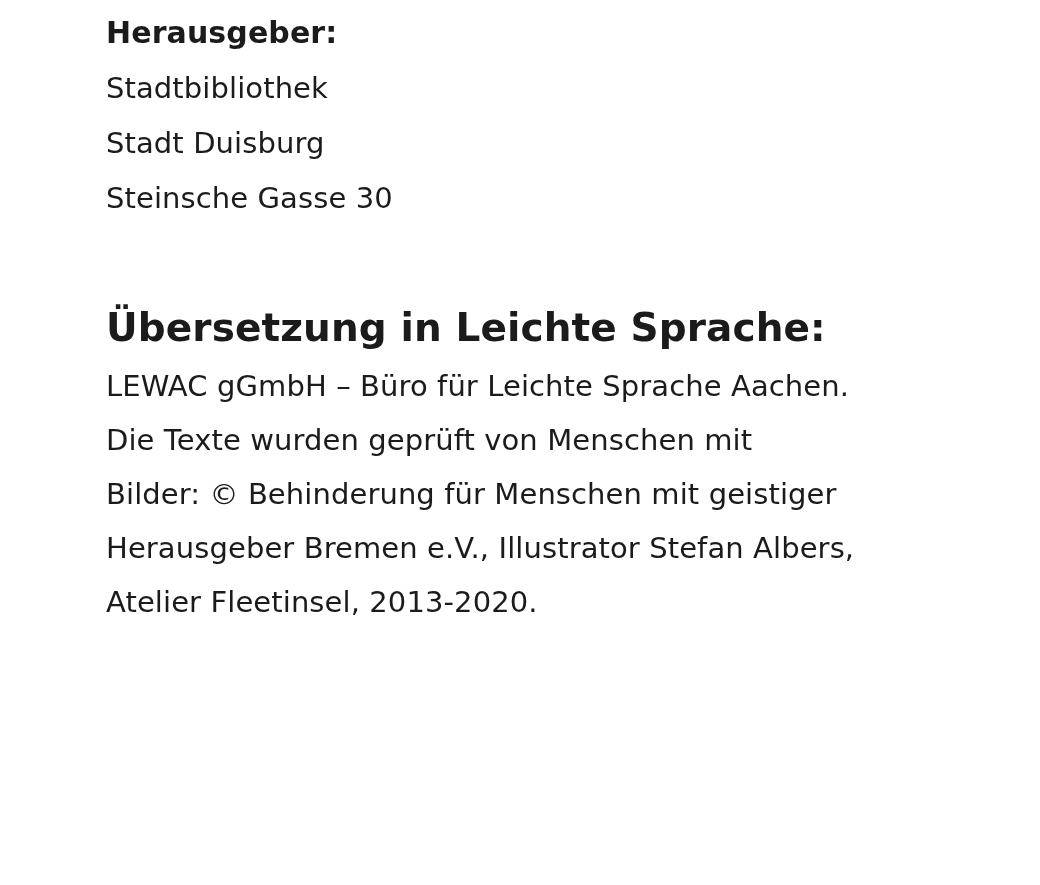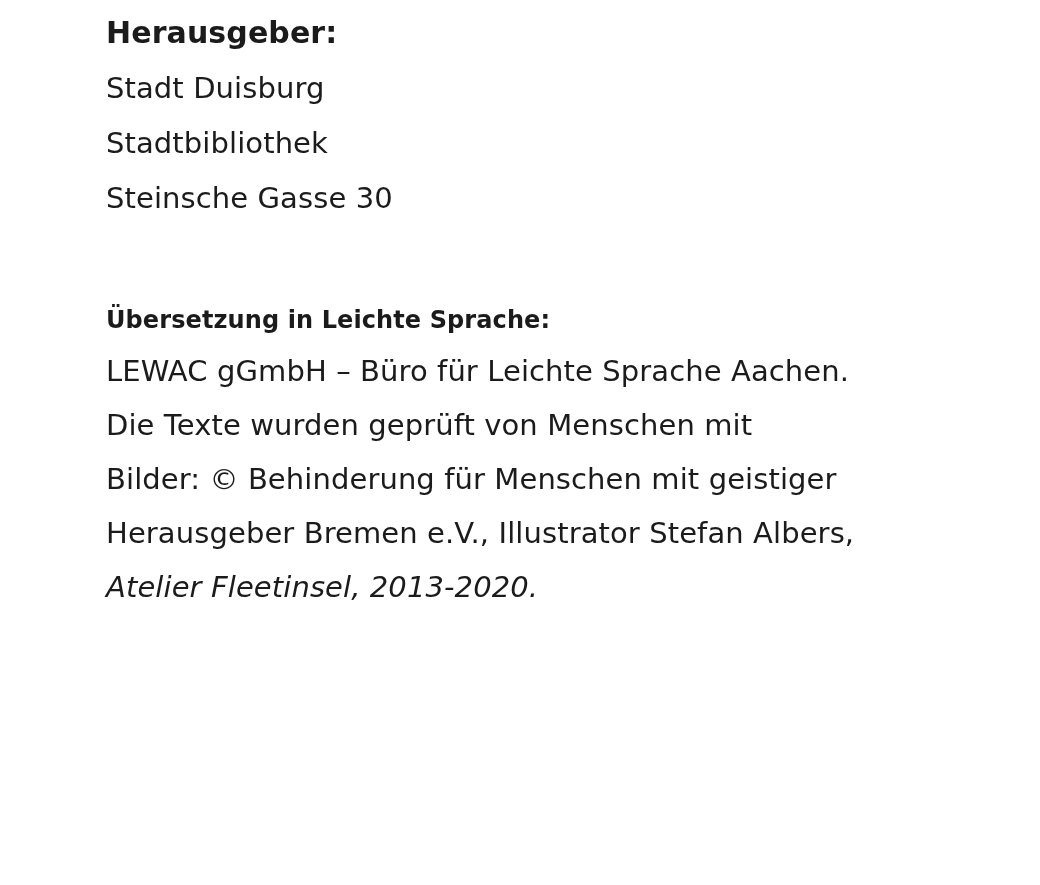--- a/index.html
+++ b/index.html
@@ -39,43 +39,42 @@
     white-space: nowrap;
   }
   .address .line:last-child {
     margin-bottom: 0;
   }
   .gap {
     height: 95px;
   }
   .heading2 {
     font-weight: bold;
-    font-size: 24px;
+    font-size: 39px;
     line-height: 1.0;
     margin: 0 0 25px 0;
     letter-spacing: 0.1px;
   }
   .para .line {
     margin-bottom: 25px;
   }
   .para .line:last-child {
     margin-bottom: 0;
-    font-style: italic;
   }
 </style>
 </head>
 <body>
 
 <div class="page">
 
   <section class="block">
     <h1 class="heading">Herausgeber:</h1>
     <div class="address">
+      <p class="line">Stadtbibliothek</p>
       <p class="line">Stadt Duisburg</p>
-      <p class="line">Stadtbibliothek</p>
       <p class="line">Steinsche Gasse 30</p>
     </div>
   </section>
 
   <div class="gap"></div>
 
   <section class="block">
     <h2 class="heading2">Übersetzung in Leichte Sprache:</h2>
     <div class="para">
       <p class="line">LEWAC gGmbH – Büro für Leichte Sprache Aachen.</p>

